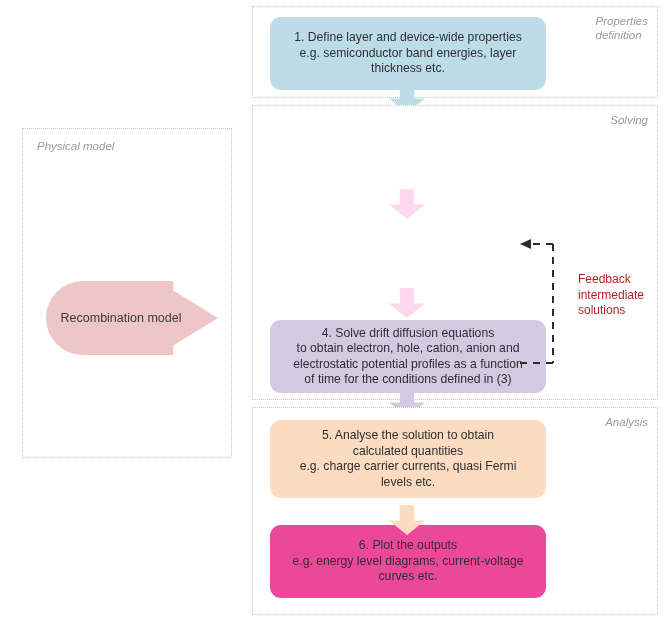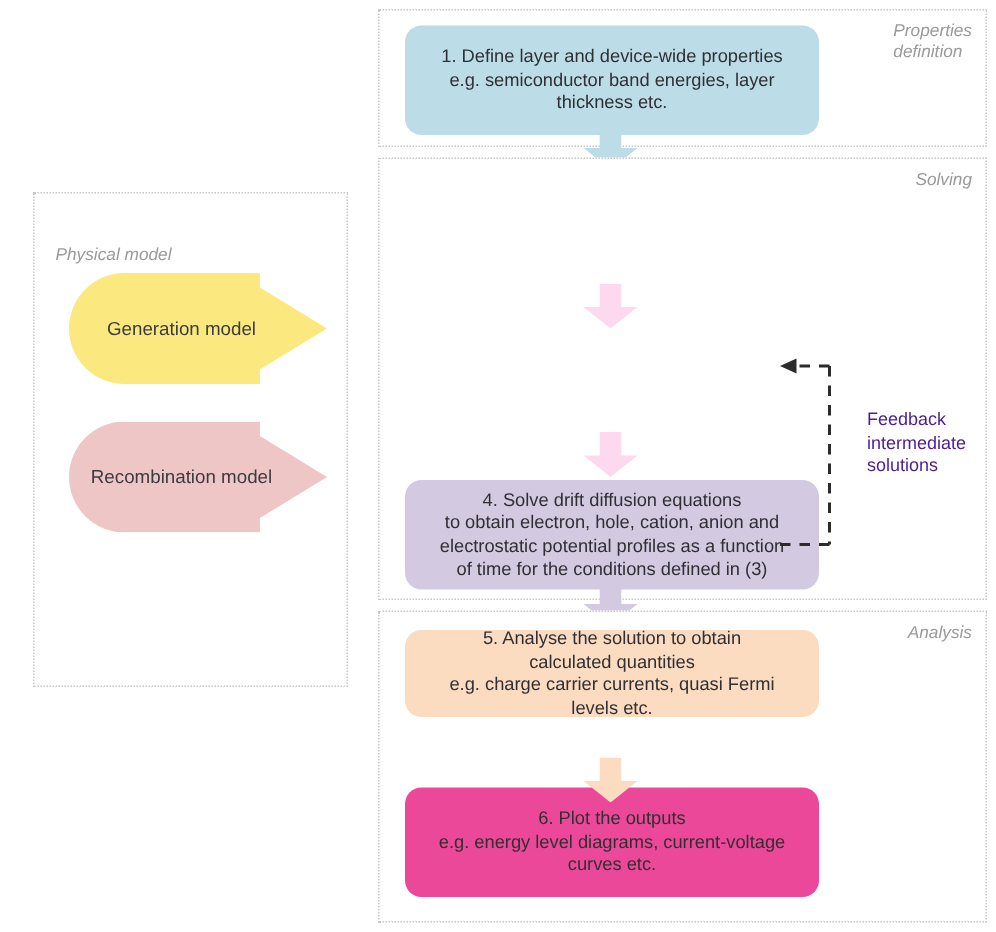--- a/index.html
+++ b/index.html
@@ -40,21 +40,20 @@
     left: 22px;
     top: 128px;
     width: 210px;
     height: 330px;
   }
   #physical-panel .panel-label {
     left: 14px;
     right: auto;
     top: 10px;
     text-align: right;
-    margin-top: 24px;
   }
 
   .chev {
     position: absolute;
     left: 23px;
     width: 172px;
     height: 74px;
     display: flex;
     align-items: center;
     justify-content: center;
@@ -91,21 +90,21 @@
     font-size: 12.2px;
     line-height: 15.5px;
     color: #2f2f35;
     padding: 6px 4px;
     white-space: pre-line;
   }
   #box1 { top: 10px;  height: 73px; background: #bcdde8; }
   #box2 { top: 11px;  height: 78px; background: #fcd9ef; }
   #box3 { top: 116px; height: 72px; background: #fcd9ef; }
   #box4 { top: 214px; height: 73px; background: #d3c9e0; }
-  #box5 { top: 12px;  height: 58px; background: #fbdcc1; }
+  #box5 { top: 12px;  height: 78px; background: #fbdcc1; }
   #box6 { top: 117px; height: 73px; background: #ec4899; }
 
   
   .barrow {
     position: absolute;
     width: 36px;
     height: 30px;
     clip-path: polygon(30% 0%, 70% 0%, 70% 52%, 100% 52%, 50% 100%, 0% 52%, 30% 52%);
   }
   #arrow1 { left: 389px; top: 83px;  background: #bcdde8; }
@@ -122,33 +121,30 @@
     width: 80px;
     height: 135px;
     pointer-events: none;
   }
   #feedback-label {
     position: absolute;
     left: 578px;
     top: 272px;
     font-size: 12px;
     line-height: 15.5px;
-    color: #4c1d95;
+    color: #b91c1c;
     white-space: pre-line;
   }
 </style>
 </head>
 <body>
 
 <div class="panel" id="physical-panel">
   <div class="panel-label">Physical model</div>
 
-  <div class="chev" id="chev-generation">
-    <span>Generation model</span>
-  </div>
 
   <div class="chev" id="chev-recomb">
     <span>Recombination
 model</span>
   </div>
 
 </div>
 
 <div class="panel" id="sec-properties">
   <div class="panel-label">Properties

